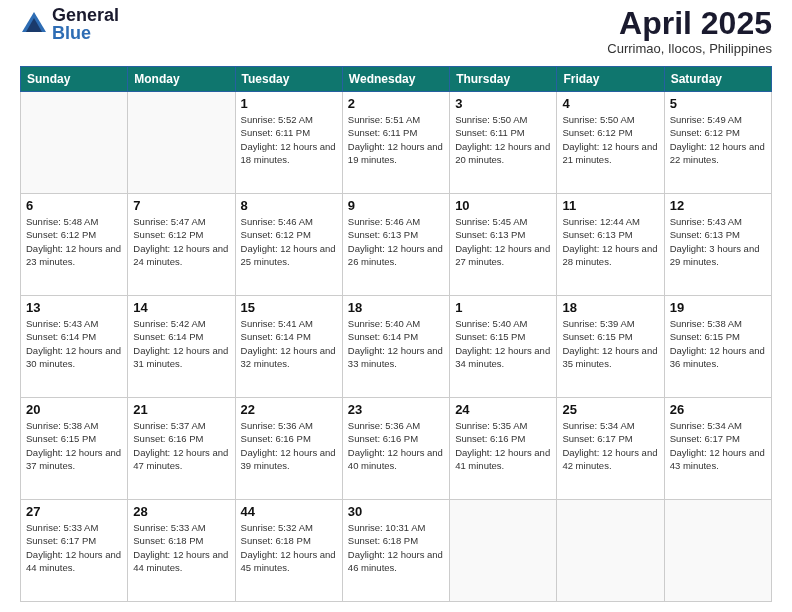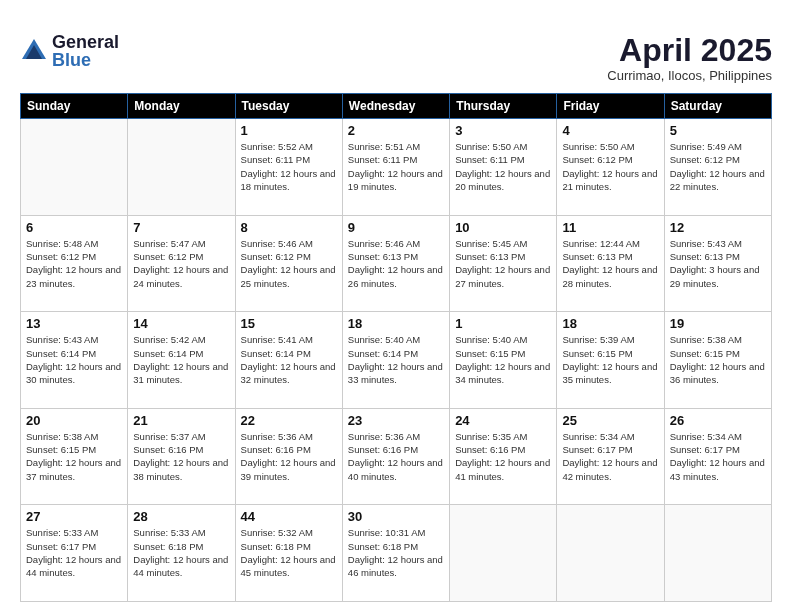--- a/index.html
+++ b/index.html
@@ -6,21 +6,21 @@
     body {
       font-family: Arial, sans-serif;
       background: #fff;
       width: 792px;
       height: 612px;
       overflow: hidden;
     }
     .page {
       width: 792px;
       height: 612px;
-      padding: 33px 20px 10px 20px;
+      padding: 6px 20px 10px 20px;
       display: flex;
       flex-direction: column;
     }
     .header {
       display: flex;
       justify-content: space-between;
       align-items: flex-start;
       margin-bottom: 10px;
     }
     .logo {
@@ -62,21 +62,21 @@
       color: #333;
     }
     .calendar {
       flex: 1;
       border: 1px solid #ccc;
       border-collapse: collapse;
       width: 100%;
       table-layout: fixed;
     }
     .calendar th {
-      background-color: #000000;
+      background-color: #0f766e;
       color: white;
       text-align: left;
       padding: 5px 6px;
       font-size: 12px;
       border: 1px solid #2560a0;
       font-weight: bold;
     }
     .calendar td {
       vertical-align: top;
       padding: 4px 5px;
@@ -218,21 +218,21 @@
             <div class="day-info"><span>Sunrise: 5:38 AM</span><br><span>Sunset: 6:15 PM</span><br><span>Daylight: 12 hours and 36 minutes.</span></div>
           </td>
         </tr>
         <tr>
           <td>
             <span class="day-num">20</span>
             <div class="day-info"><span>Sunrise: 5:38 AM</span><br><span>Sunset: 6:15 PM</span><br><span>Daylight: 12 hours and 37 minutes.</span></div>
           </td>
           <td>
             <span class="day-num">21</span>
-            <div class="day-info"><span>Sunrise: 5:37 AM</span><br><span>Sunset: 6:16 PM</span><br><span>Daylight: 12 hours and 38 minutes.</span></div>
+            <div class="day-info"><span>Sunrise: 5:37 AM</span><br><span>Sunset: 6:16 PM</span><br><span>Daylight: 12 hours and 47 minutes.</span></div>
           </td>
           <td>
             <span class="day-num">22</span>
             <div class="day-info"><span>Sunrise: 5:36 AM</span><br><span>Sunset: 6:16 PM</span><br><span>Daylight: 12 hours and 39 minutes.</span></div>
           </td>
           <td>
             <span class="day-num">23</span>
             <div class="day-info"><span>Sunrise: 5:36 AM</span><br><span>Sunset: 6:16 PM</span><br><span>Daylight: 12 hours and 40 minutes.</span></div>
           </td>
           <td>

